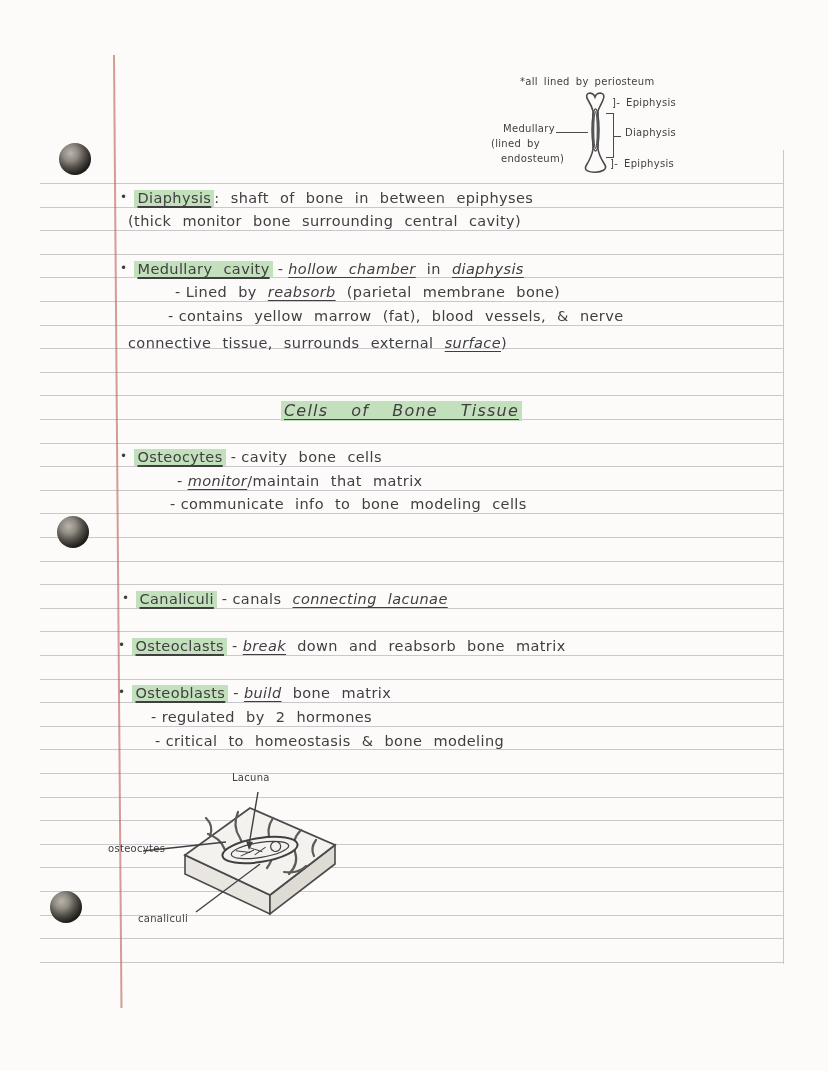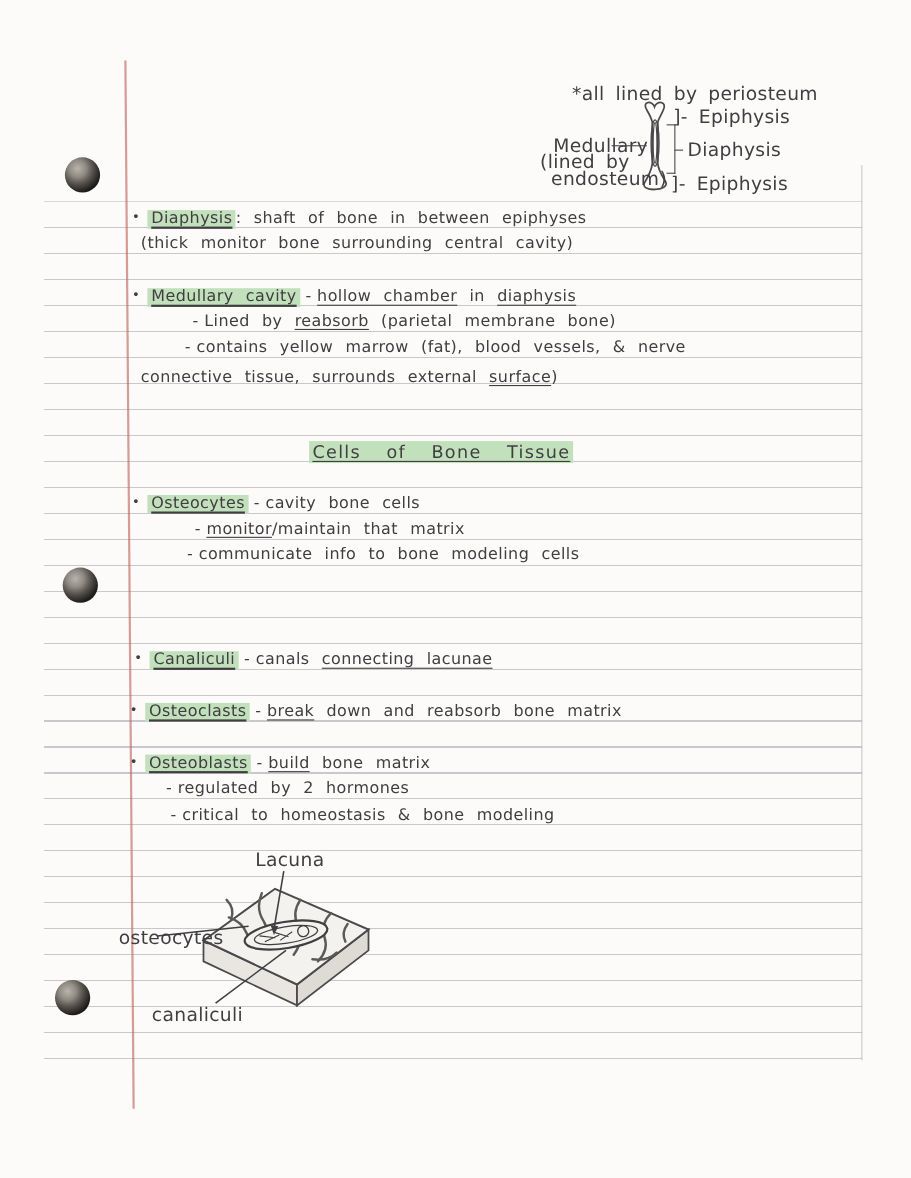--- a/index.html
+++ b/index.html
@@ -35,27 +35,27 @@
     position:absolute;white-space:nowrap;
     font-size:14.5px;letter-spacing:.4px;word-spacing:.42em;
     color:#3f3e40;
   }
   .bullet{font-size:12px;margin-right:7px;vertical-align:2px;}
   .hl{
     background:#c3e0bc;padding:0 3px 1px 3px;
     text-decoration:underline;text-decoration-thickness:1.5px;text-underline-offset:3px;
   }
   .u{
-    text-decoration:underline;text-decoration-thickness:1.3px;text-underline-offset:3px;
+    text-decoration:underline;text-decoration-thickness:1.3px;text-underline-offset:3px;font-style:italic;
   }
   .dash{margin:0 5px;}
   .heading-row{
     position:absolute;font-size:16px;letter-spacing:1.2px;word-spacing:1.05em;white-space:nowrap;
   }
-  .small{font-size:17px;letter-spacing:.3px;word-spacing:.25em;}
+  .small{font-size:10px;letter-spacing:.3px;word-spacing:.25em;}
   .scribble{
     display:inline-block;width:21px;height:13px;vertical-align:-1px;margin:0 4px 0 1px;border-radius:2px;
     background:
       repeating-linear-gradient(104deg,#3f3e40 0 1.4px,transparent 1.4px 3.2px),
       repeating-linear-gradient(66deg,#3f3e40 0 1.4px,transparent 1.4px 3.4px);
   }
   .pointer{position:absolute;background:#4a4a4c;height:1.4px;}
   .bracket{
     position:absolute;width:7px;
     border-top:1.5px solid #4a4a4c;border-right:1.5px solid #4a4a4c;border-bottom:1.5px solid #4a4a4c;

